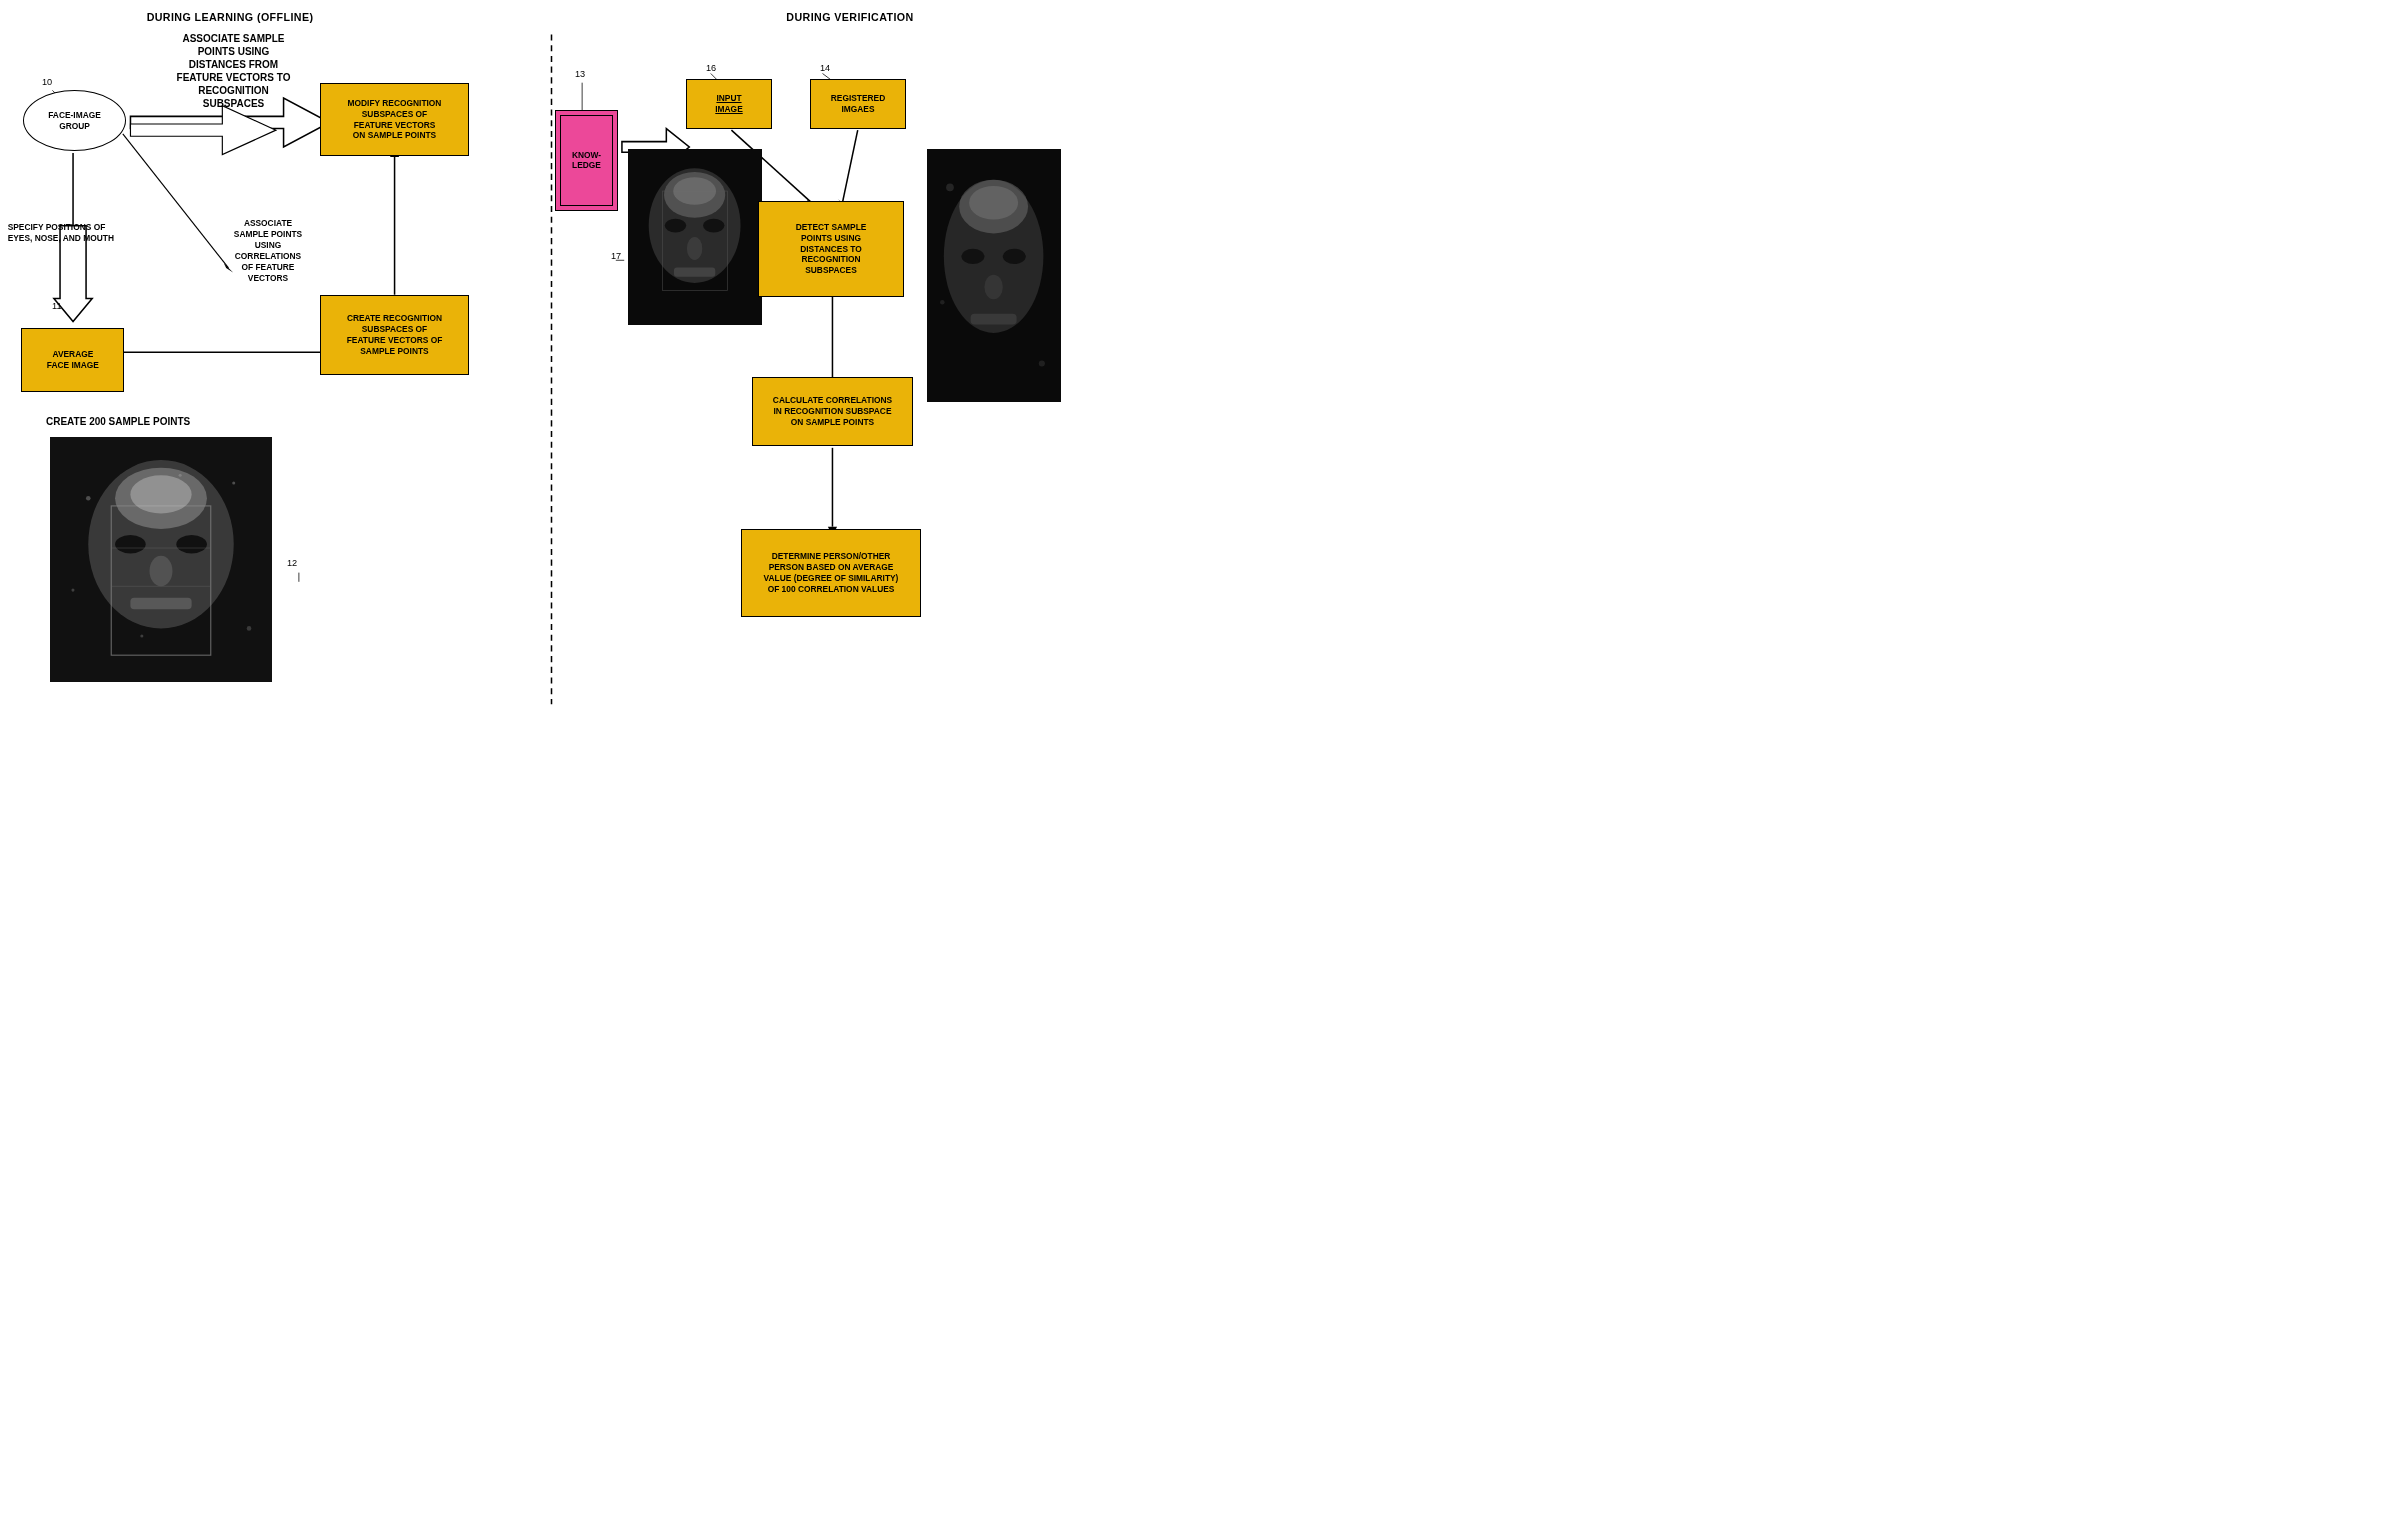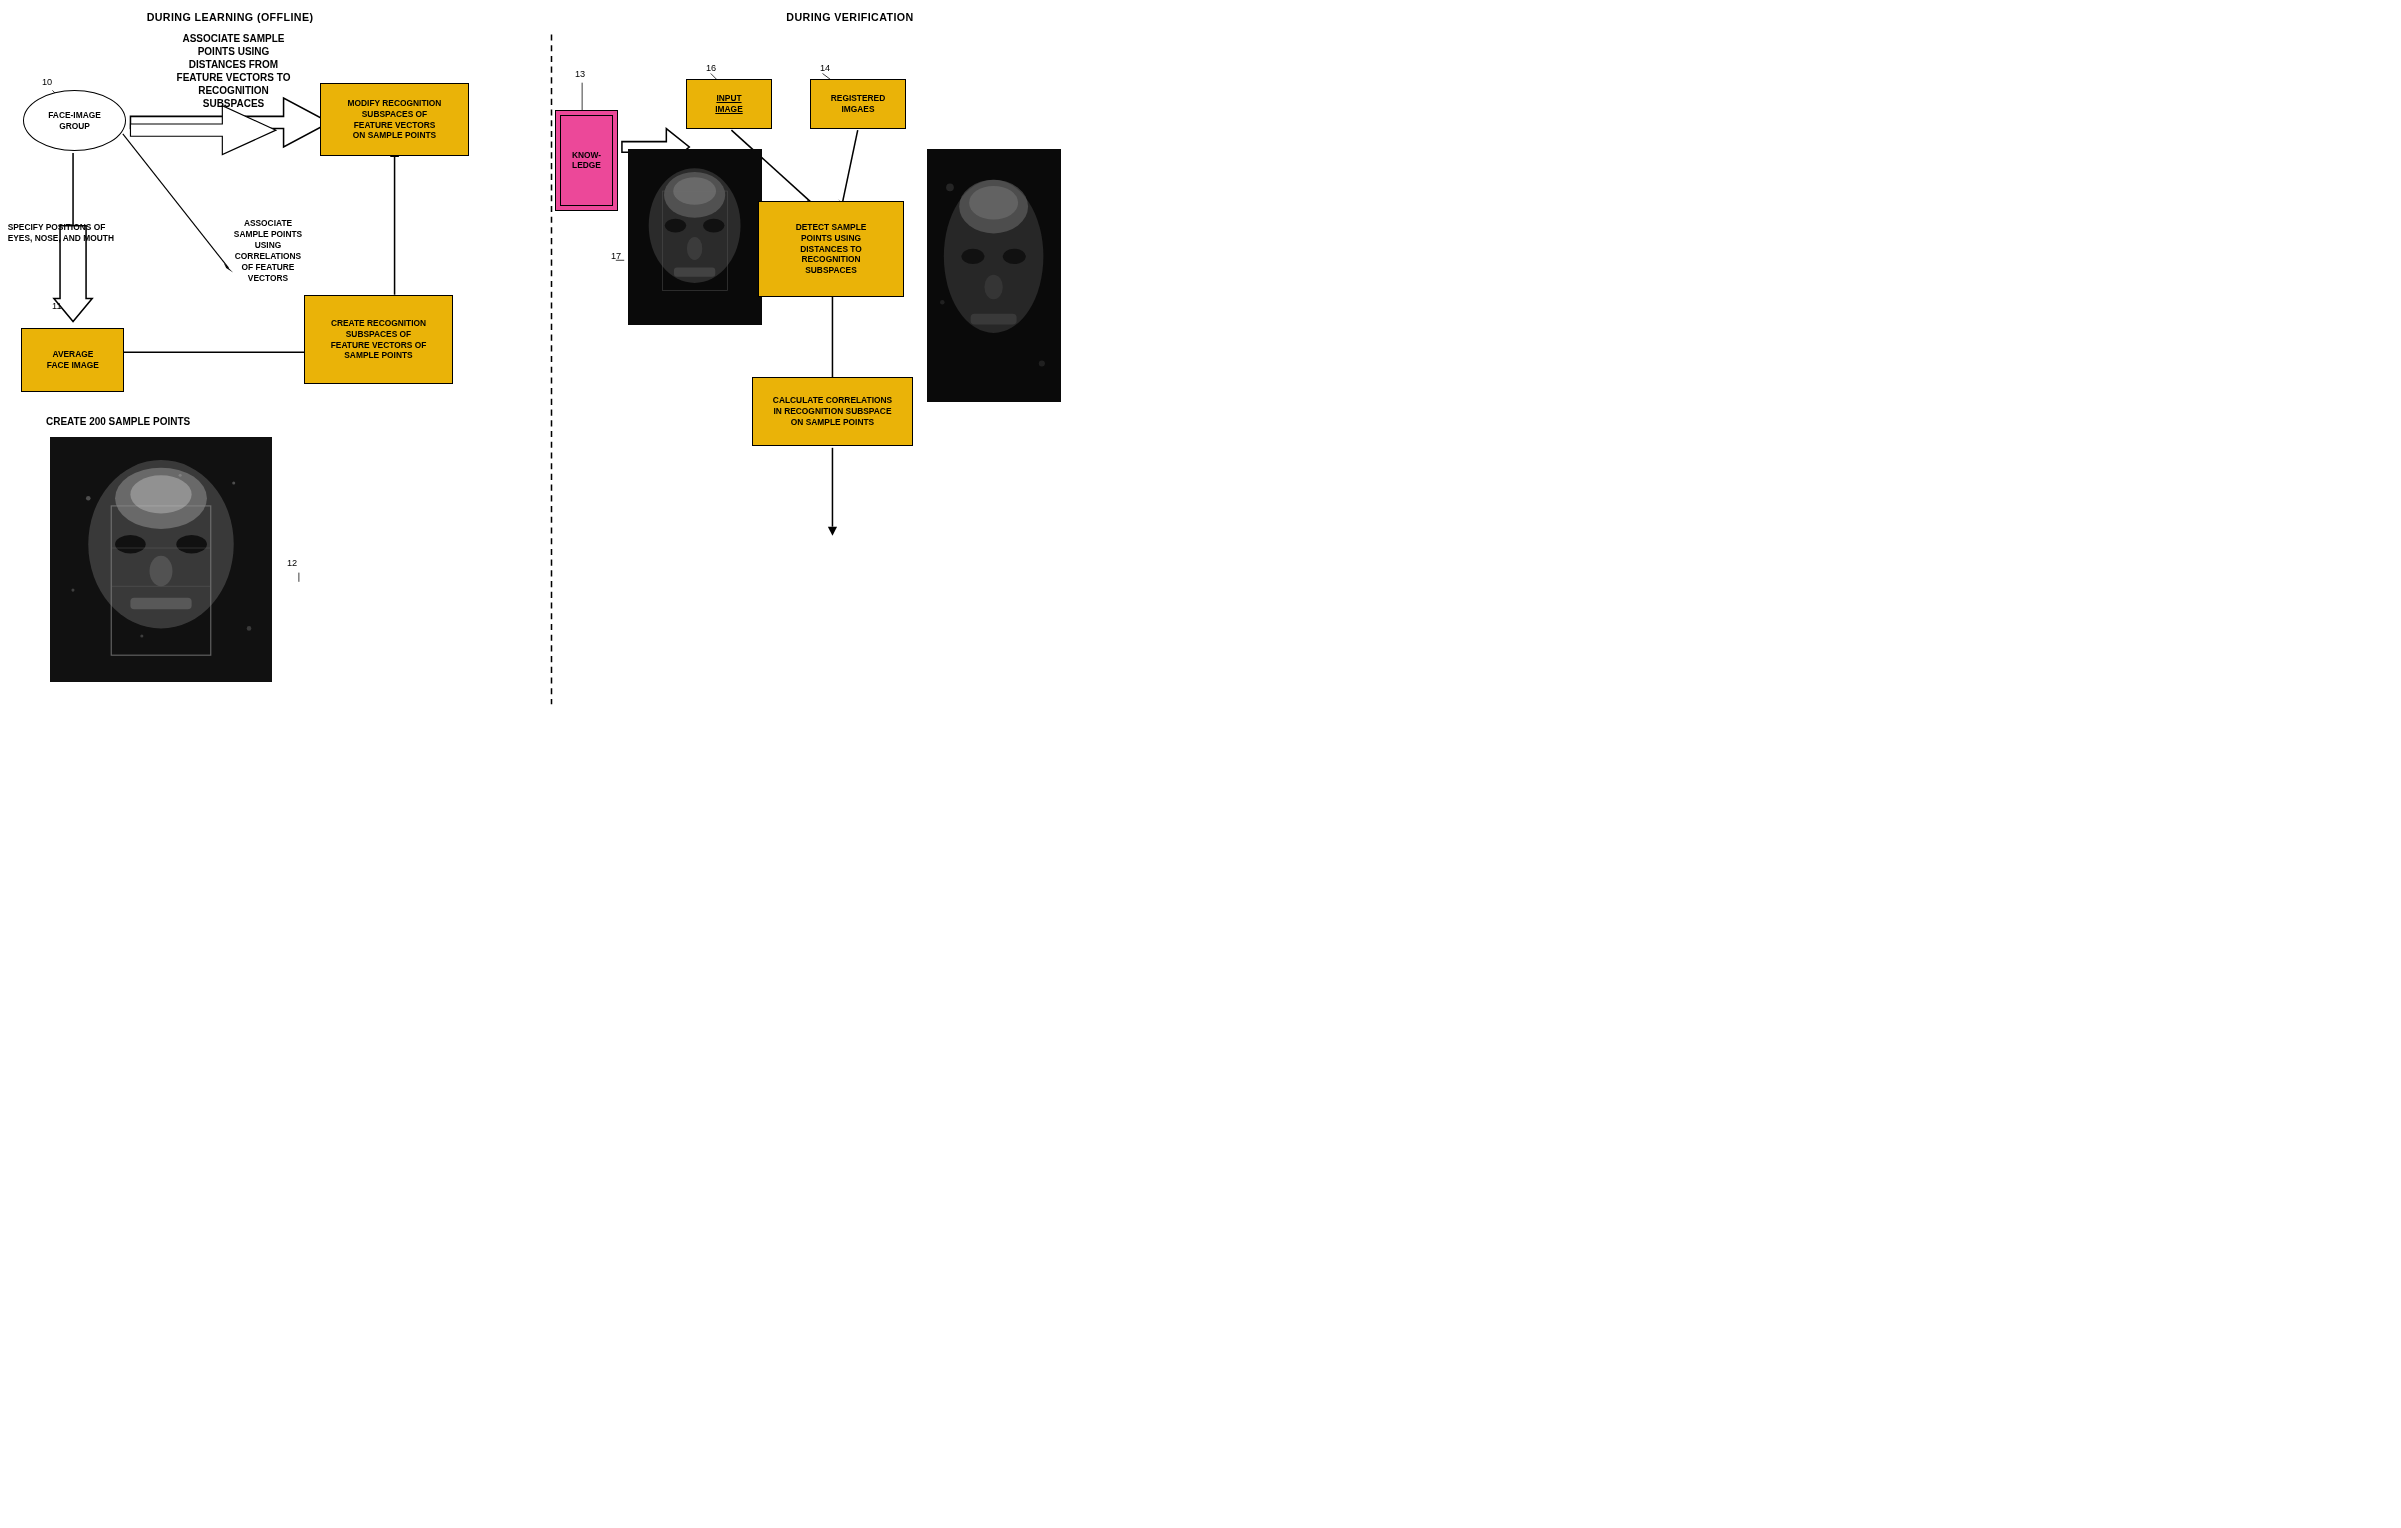--- a/index.html
+++ b/index.html
@@ -172,21 +172,21 @@
 CORRELATIONS
 OF FEATURE
 VECTORS</span>
   </div>
 
   <div class="box" style="left:21.4px; top:328px; width:103px; height:64px;">
     <span style="white-space:pre-line; font-size:8.4px; font-weight:bold;">AVERAGE
 FACE IMAGE</span>
   </div>
 
-  <div class="box" style="left:304px; top:295px; width:149px; height:89px;">
+  <div class="box" style="left:320px; top:295px; width:149px; height:80px;">
     <span style="white-space:pre-line; font-size:8.4px; font-weight:bold;">CREATE RECOGNITION
 SUBSPACES OF
 FEATURE VECTORS OF
 SAMPLE POINTS</span>
   </div>
 
   <div class="label" style="left:46px; top:415px; width:207px; text-align:left;">
     <span style="white-space:pre-line; font-size:10px; font-weight:bold;">CREATE 200 SAMPLE POINTS</span>
   </div>
 
@@ -278,15 +278,21 @@
 RECOGNITION
 SUBSPACES</span>
   </div>
 
   <div class="box" style="left:752px; top:377px; width:161px; height:69px;">
     <span style="white-space:pre-line; font-size:8.4px; font-weight:bold;">CALCULATE CORRELATIONS
 IN RECOGNITION SUBSPACE
 ON SAMPLE POINTS</span>
   </div>
 
+  <div class="box" style="left:741px; top:529px; width:180px; height:88px;">
+    <span style="white-space:pre-line; font-size:8.4px; font-weight:bold;">DETERMINE PERSON/OTHER
+PERSON BASED ON AVERAGE
+VALUE (DEGREE OF SIMILARITY)
+OF 100 CORRELATION VALUES</span>
+  </div>
 
 </div>
 
 
 </body></html>

